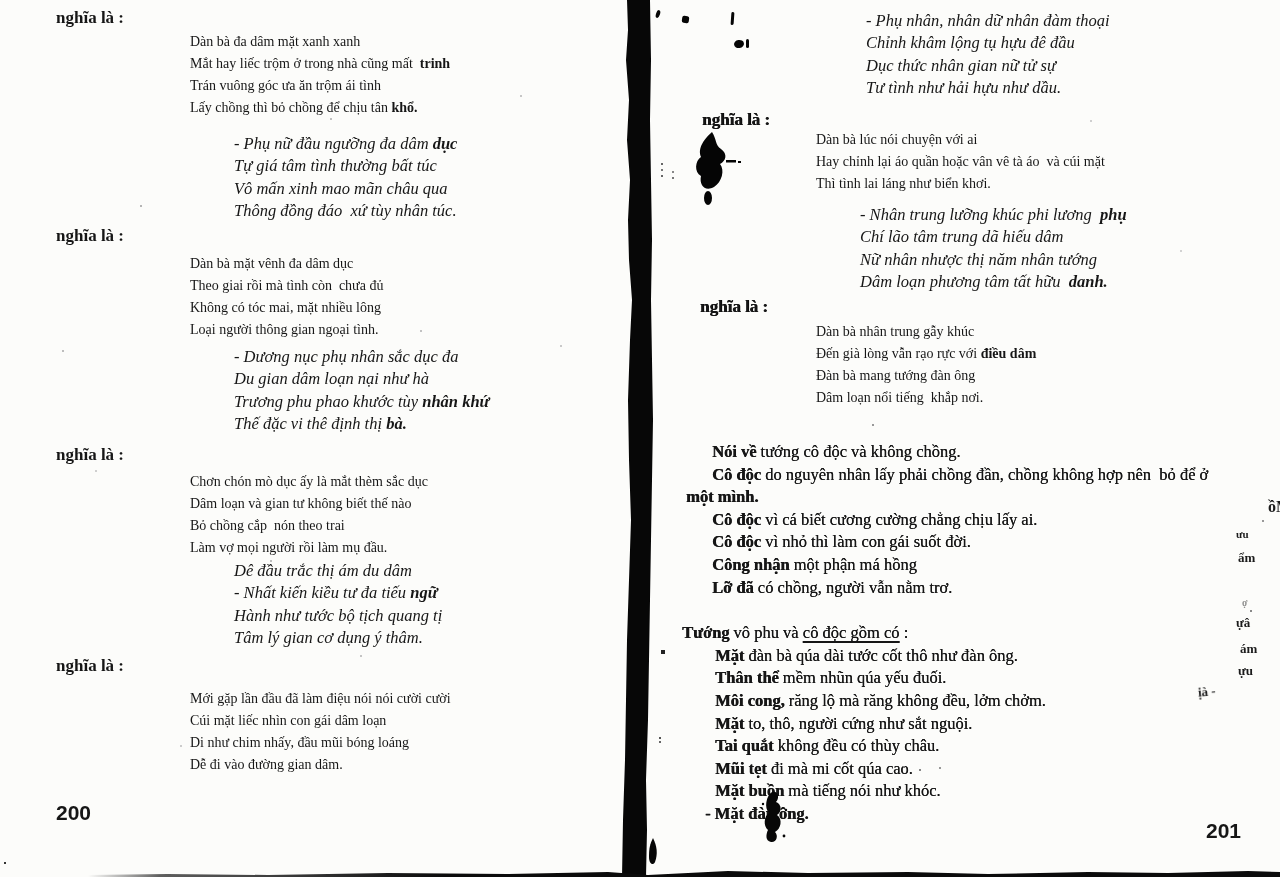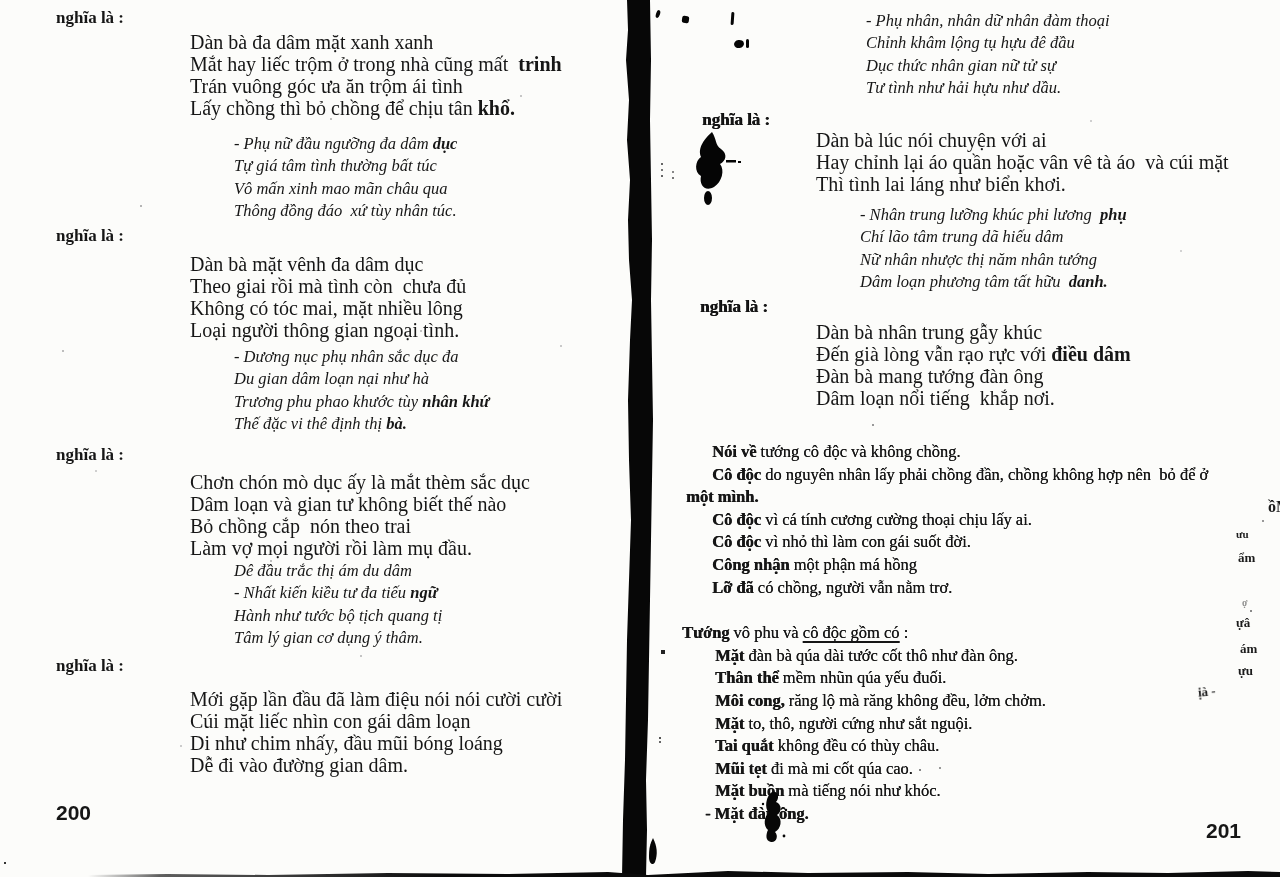--- a/index.html
+++ b/index.html
@@ -6,21 +6,21 @@
   .sheet{
     position:relative;width:1280px;height:877px;overflow:hidden;
     background:#fcfcfa;
     font-family:"Liberation Serif", serif;
     color:#161616;
   }
   .block{position:absolute;}
   .line{white-space:pre;}
   .label{font-weight:bold;font-size:17px;white-space:pre;}
   .smear-label{filter:blur(.45px);text-shadow:.5px 0 0 #000;}
-  .verse .line{font-size:20px;line-height:22px;}
+  .verse .line{font-size:14px;line-height:22px;}
   .poem{font-style:italic;}
   .poem .line{font-size:16.5px;line-height:22.3px;}
   .prose .line{font-size:16.5px;line-height:22.6px;text-shadow:0 0 .35px #222;}
   .i0{padding-left:8px;} .i1{padding-left:34px;} .i2{padding-left:37px;}
   .i3{padding-left:27px;} .i4{padding-left:4px;margin-top:23px;}
   .b{font-weight:bold;}
   .u{text-decoration:underline;text-underline-offset:3px;text-decoration-thickness:1.5px;}
   .sm{font-weight:bold;filter:blur(.35px);text-shadow:.4px .4px 0 #111;}
   .pagenum{font-family:"Liberation Sans", sans-serif;font-weight:bold;font-size:21px;}
   .spine{
@@ -131,21 +131,21 @@
         <div class="line"><span>Dàn bà nhân trung gẫy khúc</span></div>
         <div class="line"><span>Đến già lòng vẫn rạo rực với </span><span class="b">điều dâm</span></div>
         <div class="line"><span>Đàn bà mang tướng đàn ông</span></div>
         <div class="line"><span>Dâm loạn nổi tiếng  khắp nơi.</span></div>
       </div>
 
     <div class="block prose" style="left:678px;top:441px">
         <div class="line i1"><span class="b sm">Nói về</span><span> tướng cô độc và không chồng.</span></div>
         <div class="line i1"><span class="sm">Cô độc</span><span> do nguyên nhân lấy phải chồng đần, chồng không hợp nên  bỏ để ở</span></div>
         <div class="line i0"><span class="sm">một mình.</span></div>
-        <div class="line i1"><span class="sm">Cô độc</span><span> vì cá tính cương cường thoại chịu lấy ai.</span></div>
+        <div class="line i1"><span class="sm">Cô độc</span><span> vì cá biết cương cường chẳng chịu lấy ai.</span></div>
         <div class="line i1"><span class="sm">Cô độc</span><span> vì nhỏ thì làm con gái suốt đời.</span></div>
         <div class="line i1"><span class="sm">Công nhận</span><span> một phận má hồng</span></div>
         <div class="line i1"><span class="sm">Lỡ đã</span><span> có chồng, người vẫn nằm trơ.</span></div>
         <div class="line i4"><span class="sm">Tướng</span><span> vô phu và </span><span class="u">cô độc gồm có</span><span> :</span></div>
         <div class="line i2"><span class="sm">Mặt</span><span> đàn bà qúa dài tước cốt thô như đàn ông.</span></div>
         <div class="line i2"><span class="sm">Thân thể</span><span> mềm nhũn qúa yếu đuối.</span></div>
         <div class="line i2"><span class="sm">Môi cong,</span><span> răng lộ mà răng không đều, lởm chởm.</span></div>
         <div class="line i2"><span class="sm">Mặt</span><span> to, thô, người cứng như sắt nguội.</span></div>
         <div class="line i2"><span class="sm">Tai quắt</span><span> không đều có thùy châu.</span></div>
         <div class="line i2"><span class="sm">Mũi tẹt</span><span> đi mà mi cốt qúa cao.</span></div>

